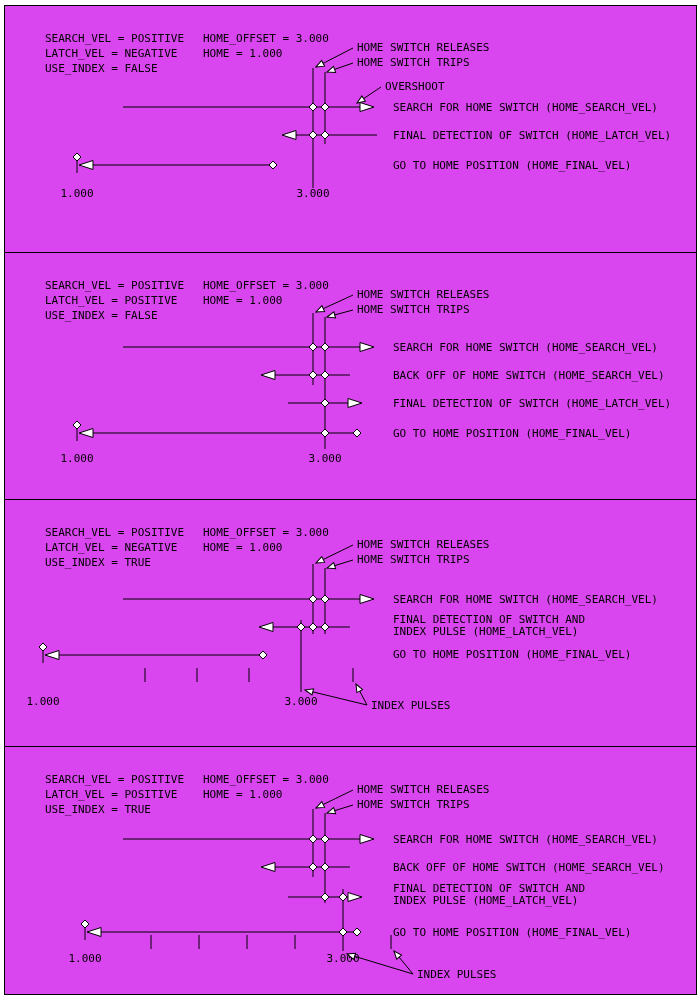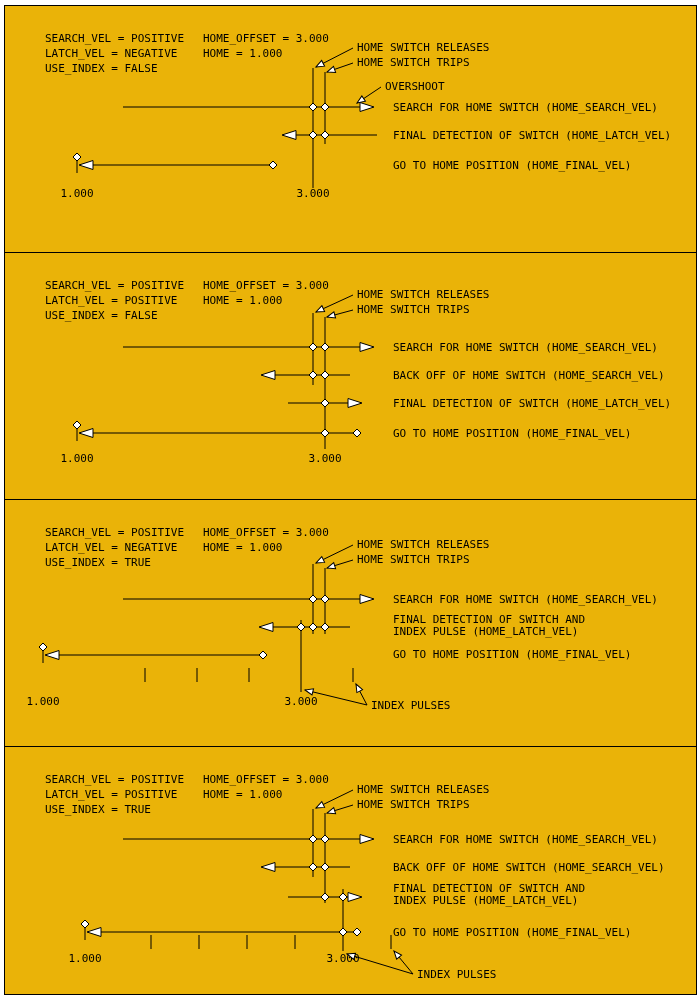--- a/index.html
+++ b/index.html
@@ -1,19 +1,19 @@
 <!DOCTYPE html>
 <html><head>
 <meta charset="utf-8">
 <style>
   * { margin:0; padding:0; box-sizing:border-box; }
   html,body { background:#ffffff; }
   body { font-family:"DejaVu Sans Mono", monospace; }
   .sheet { width:693px; height:990px; margin:5px 0 0 4px; border:1px solid #000;
-           display:flex; flex-direction:column; background:#eab308; }
+           display:flex; flex-direction:column; background:#d946ef; }
   .panel { height:247px; border-bottom:1px solid #000; }
   .panel:last-child { border-bottom:none; }
   svg { display:block; }
   text { font-family:"DejaVu Sans Mono", monospace; font-size:11px; fill:#000;
          letter-spacing:0px; }
   .ink { stroke:#000; stroke-width:1; fill:none; }
   .open { fill:#fff; stroke:#000; stroke-width:1; }
 </style>
 </head>
 <body>

